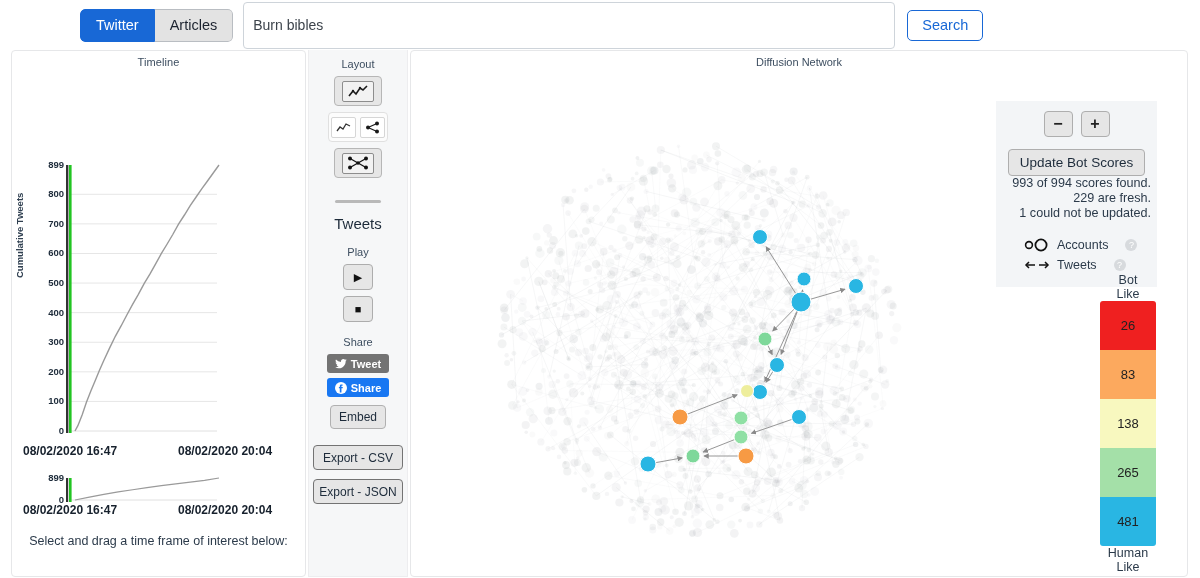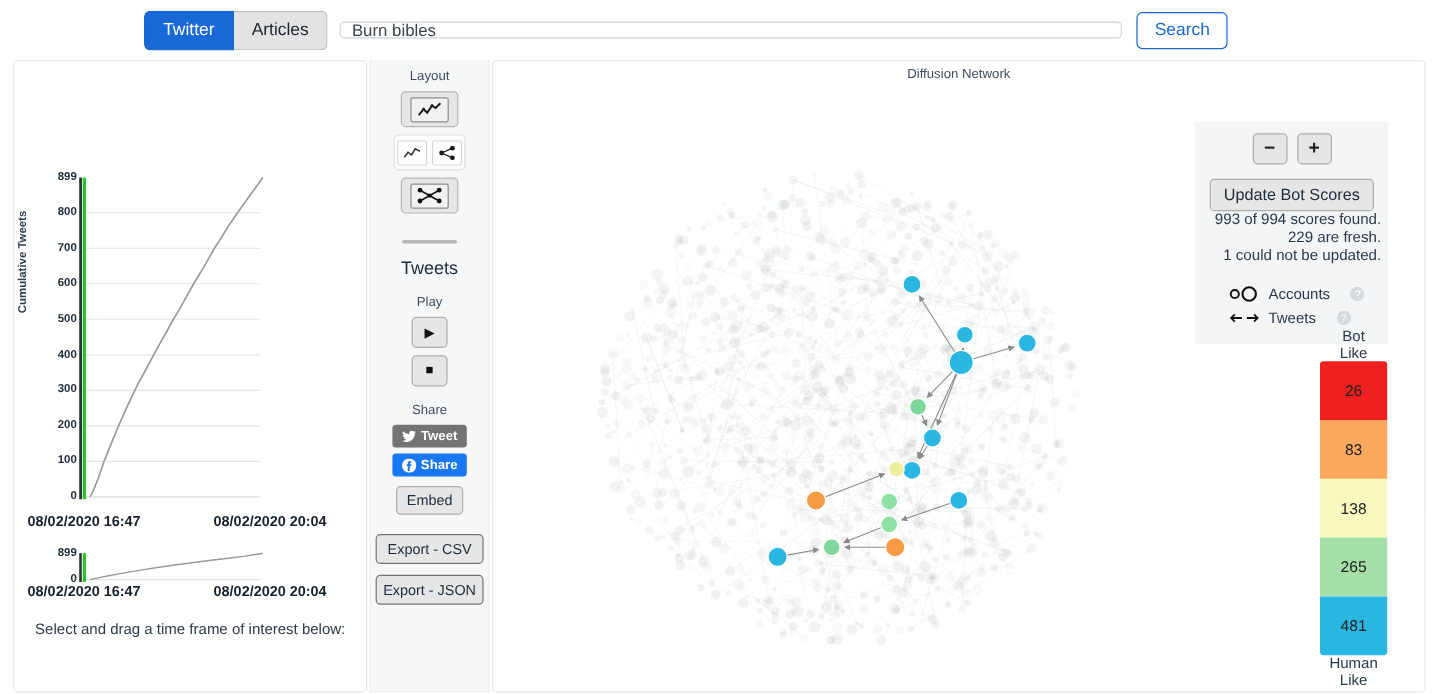--- a/index.html
+++ b/index.html
@@ -16,21 +16,21 @@
   #topbar {
     height: 50px;
     display: flex;
     align-items: center;
     background: #ffffff;
     padding: 0 0 0 0;
     position: relative;
   }
   #toggle-group {
     display: flex;
-    margin-left: 120px;
+    margin-left: 80px;
     border-radius: 5px;
     overflow: hidden;
     box-shadow: 0 0 0 0px transparent;
   }
   .toggle-btn {
     font-size: 14.5px;
     padding: 7px 15px;
     border: 1px solid #b9bdc2;
     cursor: pointer;
     line-height: 17px;
@@ -47,21 +47,21 @@
   .toggle-btn.inactive {
     background: #e3e3e3;
     color: #1d2430;
     border-left: none;
     border-top-right-radius: 5px;
     border-bottom-right-radius: 5px;
   }
   #search-input {
     margin-left: 10px;
     width: 652px;
-    height: 14px;
+    height: 47px;
     font-size: 14px;
     padding: 4px 9px;
     border: 1px solid #ced4da;
     border-radius: 4px;
     color: #3c434b;
     outline: none;
     font-family: "Liberation Sans", sans-serif;
     background: #fff;
   }
   #search-btn {
@@ -363,20 +363,21 @@
     <div class="toggle-btn active">Twitter</div>
     <div class="toggle-btn inactive">Articles</div>
   </div>
   <input id="search-input" value="Burn bibles" style="">
   <button id="search-btn">Search</button>
 </div>
 
 <div id="main">
 
   <div id="timeline-card">
+    <div id="timeline-title">Timeline</div>
 
     <div id="timeline-plot">
       <div id="y-axis-label">Cumulative Tweets</div>
       <div id="ytick-wrap">
           <div class="ytick" style="top: 357px;">0</div>
           <div class="ytick" style="top: 327.412px;">100</div>
           <div class="ytick" style="top: 297.823px;">200</div>
           <div class="ytick" style="top: 268.235px;">300</div>
           <div class="ytick" style="top: 238.646px;">400</div>
           <div class="ytick" style="top: 209.058px;">500</div>

